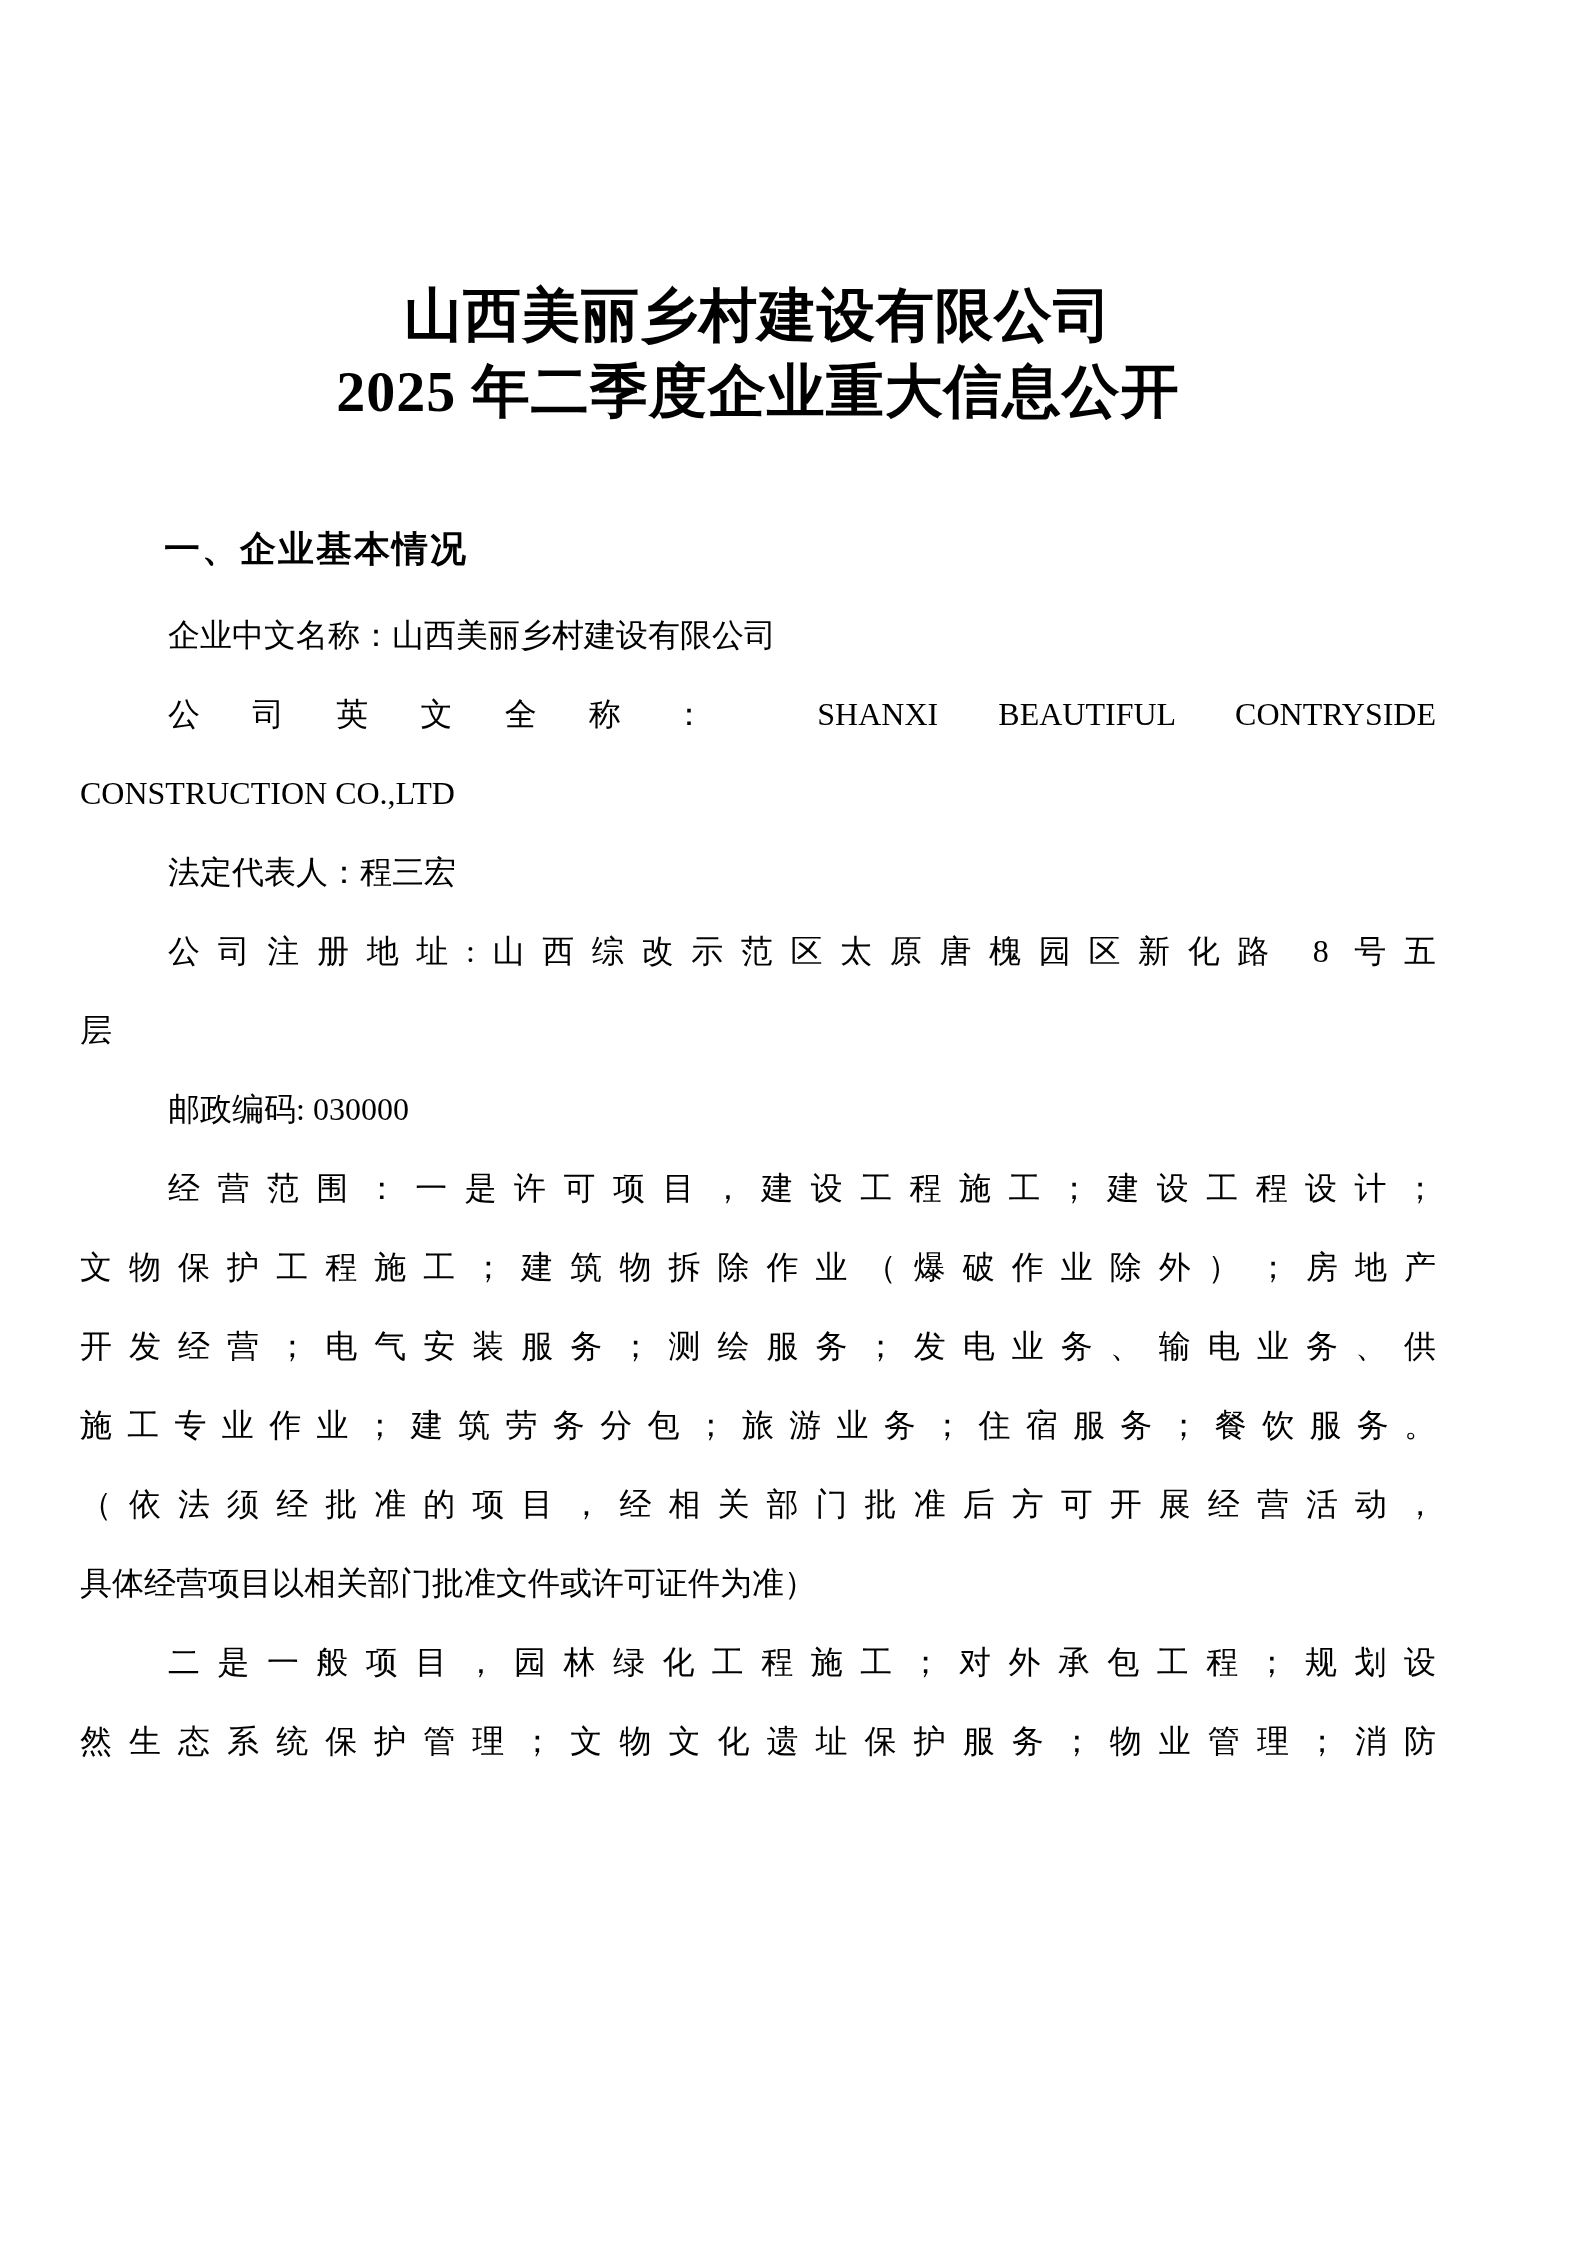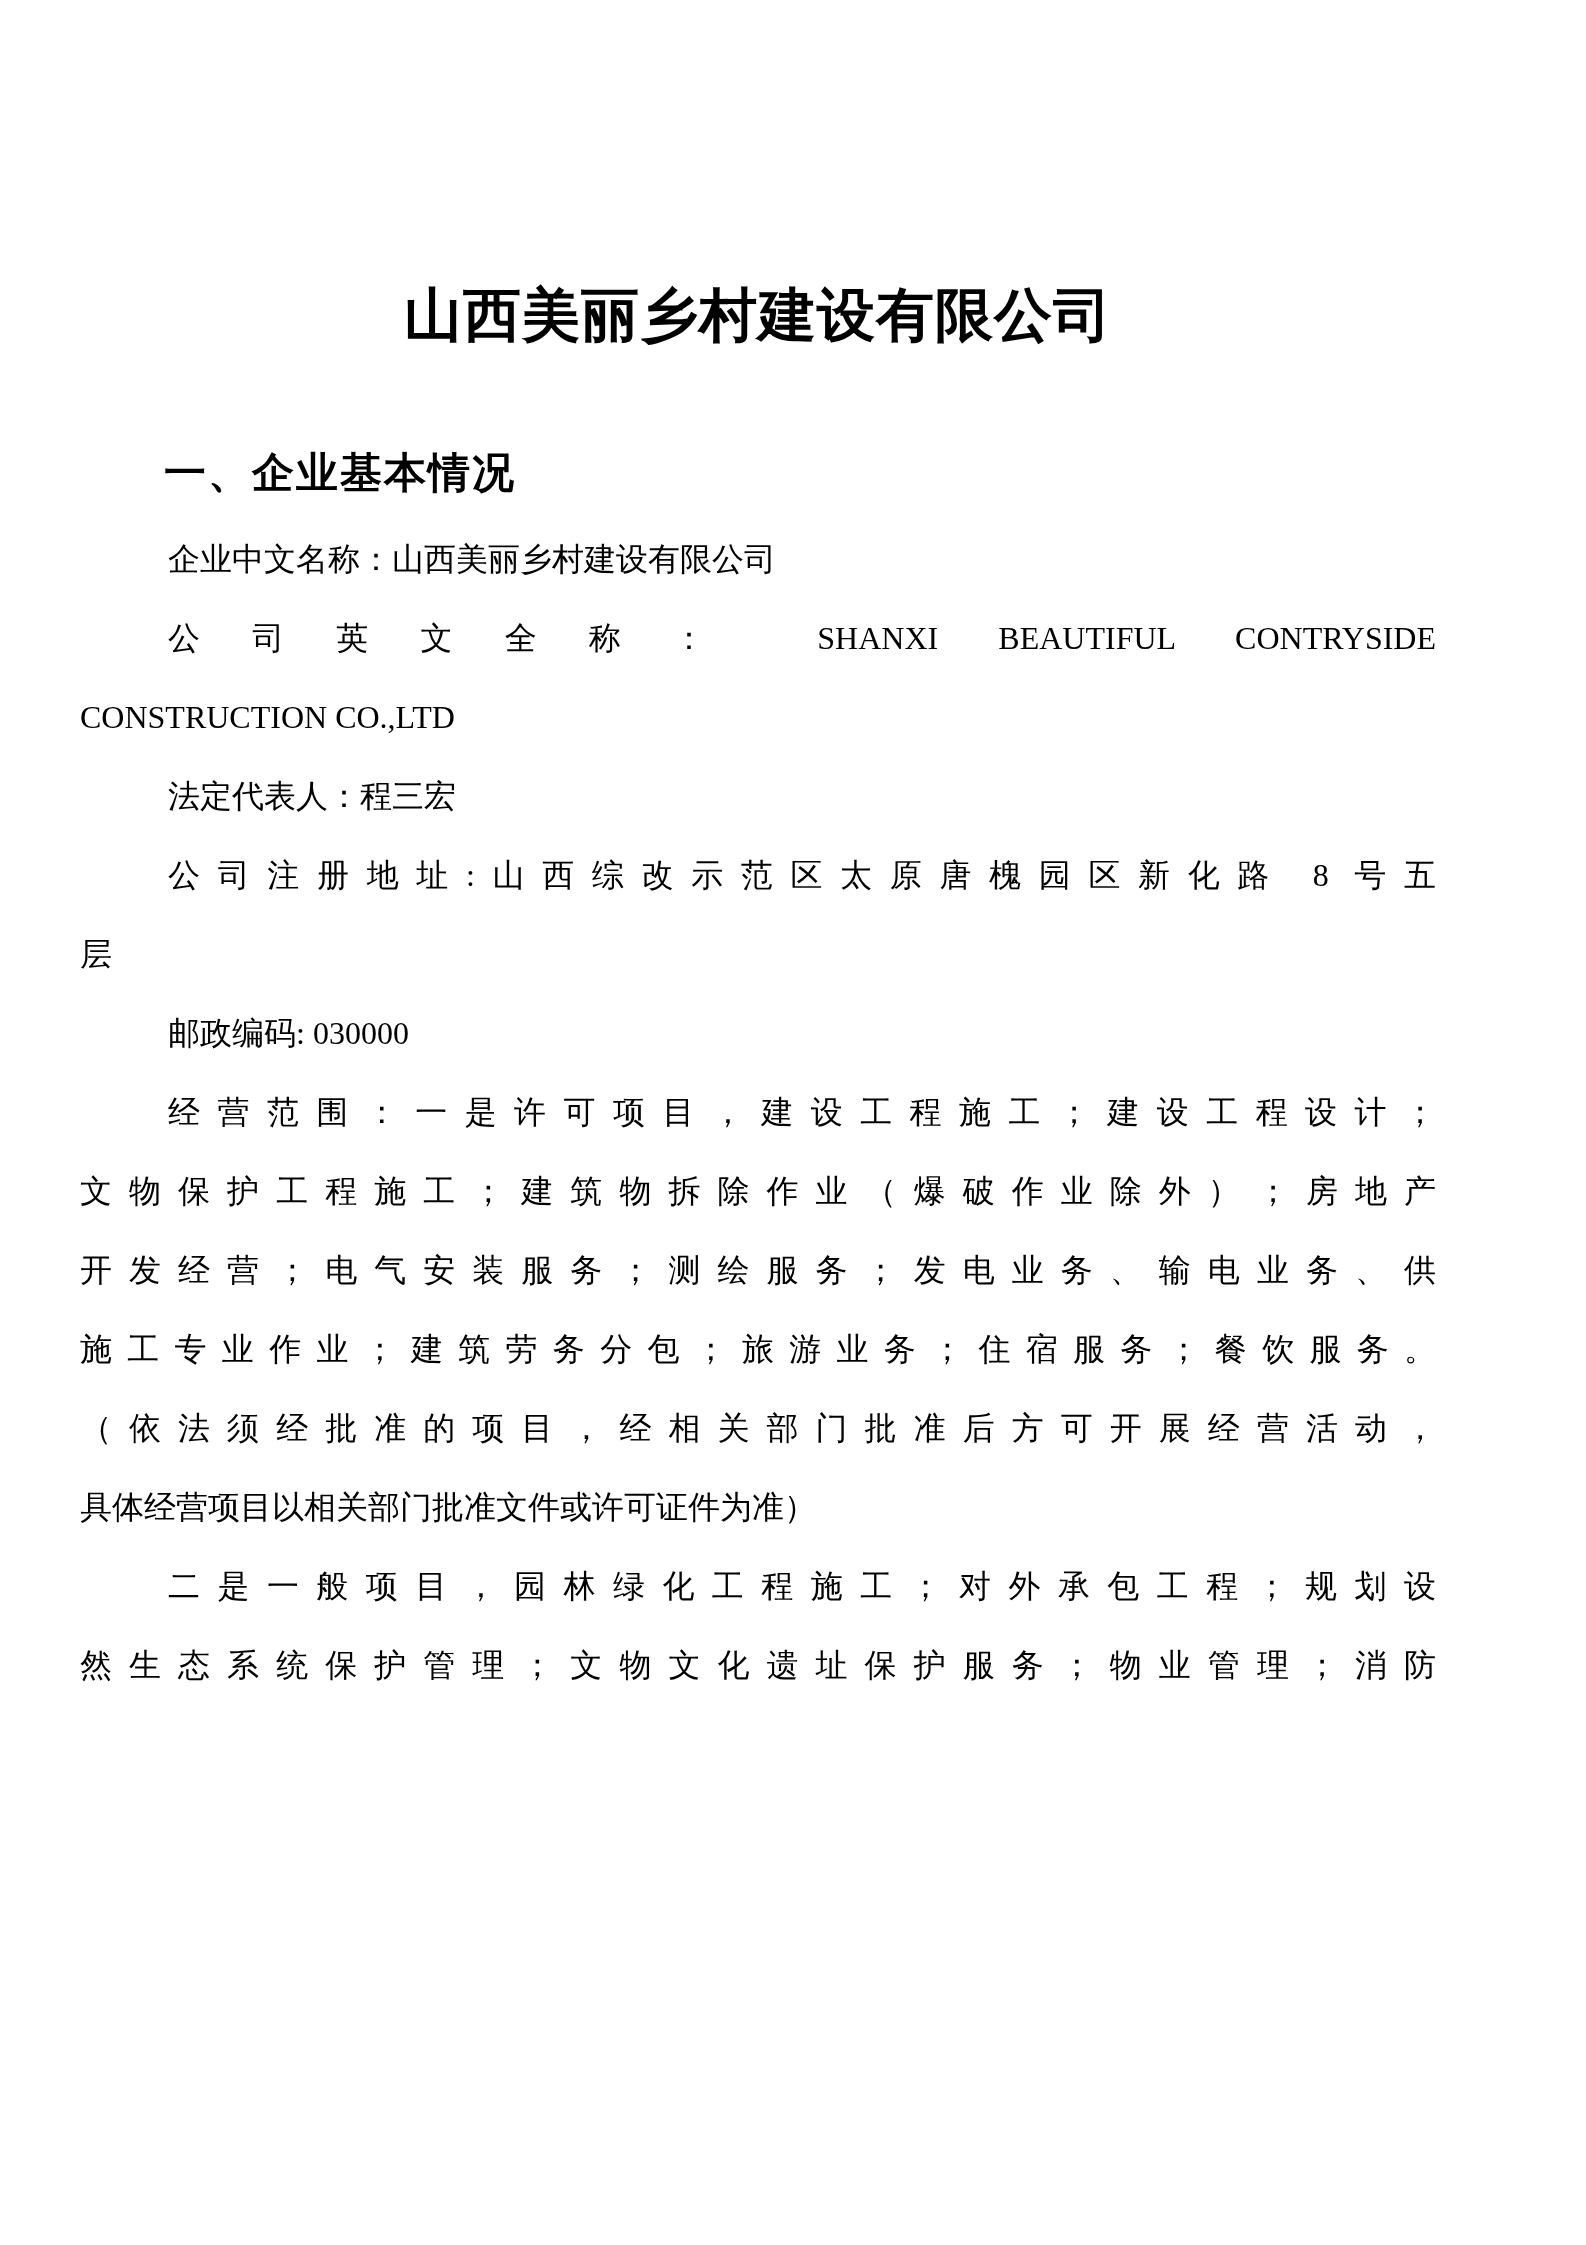--- a/index.html
+++ b/index.html
@@ -25,21 +25,21 @@
     font-weight: bold;
     font-size: 58px;
     line-height: 76px;
     letter-spacing: 1px;
   }
   .section-heading {
     margin-top: 88px;
     margin-bottom: 16px;
     font-family: "Liberation Sans", "DejaVu Sans", sans-serif;
     font-weight: bold;
-    font-size: 42px;
+    font-size: 36px;
     line-height: 62px;
     text-indent: 84px;
     letter-spacing: 2px;
   }
   .doc-body {
     font-family: "Liberation Serif", "DejaVu Serif", serif;
     font-size: 32px;
     color: #000000;
   }
   .ln {
@@ -56,20 +56,21 @@
     text-indent: 88px;
   }
 </style>
 </head>
 <body>
 
 <div class="page">
 
   <div class="title-block">
     <div>山西美丽乡村建设有限公司</div>
+    <div>2025 年二季度企业重大信息公开</div>
   </div>
 
   <div class="section-heading">一、企业基本情况</div>
 
   <div class="doc-body">
     <div class="ln ind">企业中文名称：山西美丽乡村建设有限公司</div>
     <div class="ln ind just">公司英文全称： SHANXI BEAUTIFUL CONTRYSIDE</div>
     <div class="ln">CONSTRUCTION CO.,LTD</div>
     <div class="ln ind">法定代表人：程三宏</div>
     <div class="ln ind just">公司注册地址:山西综改示范区太原唐槐园区新化路 8 号五</div>

